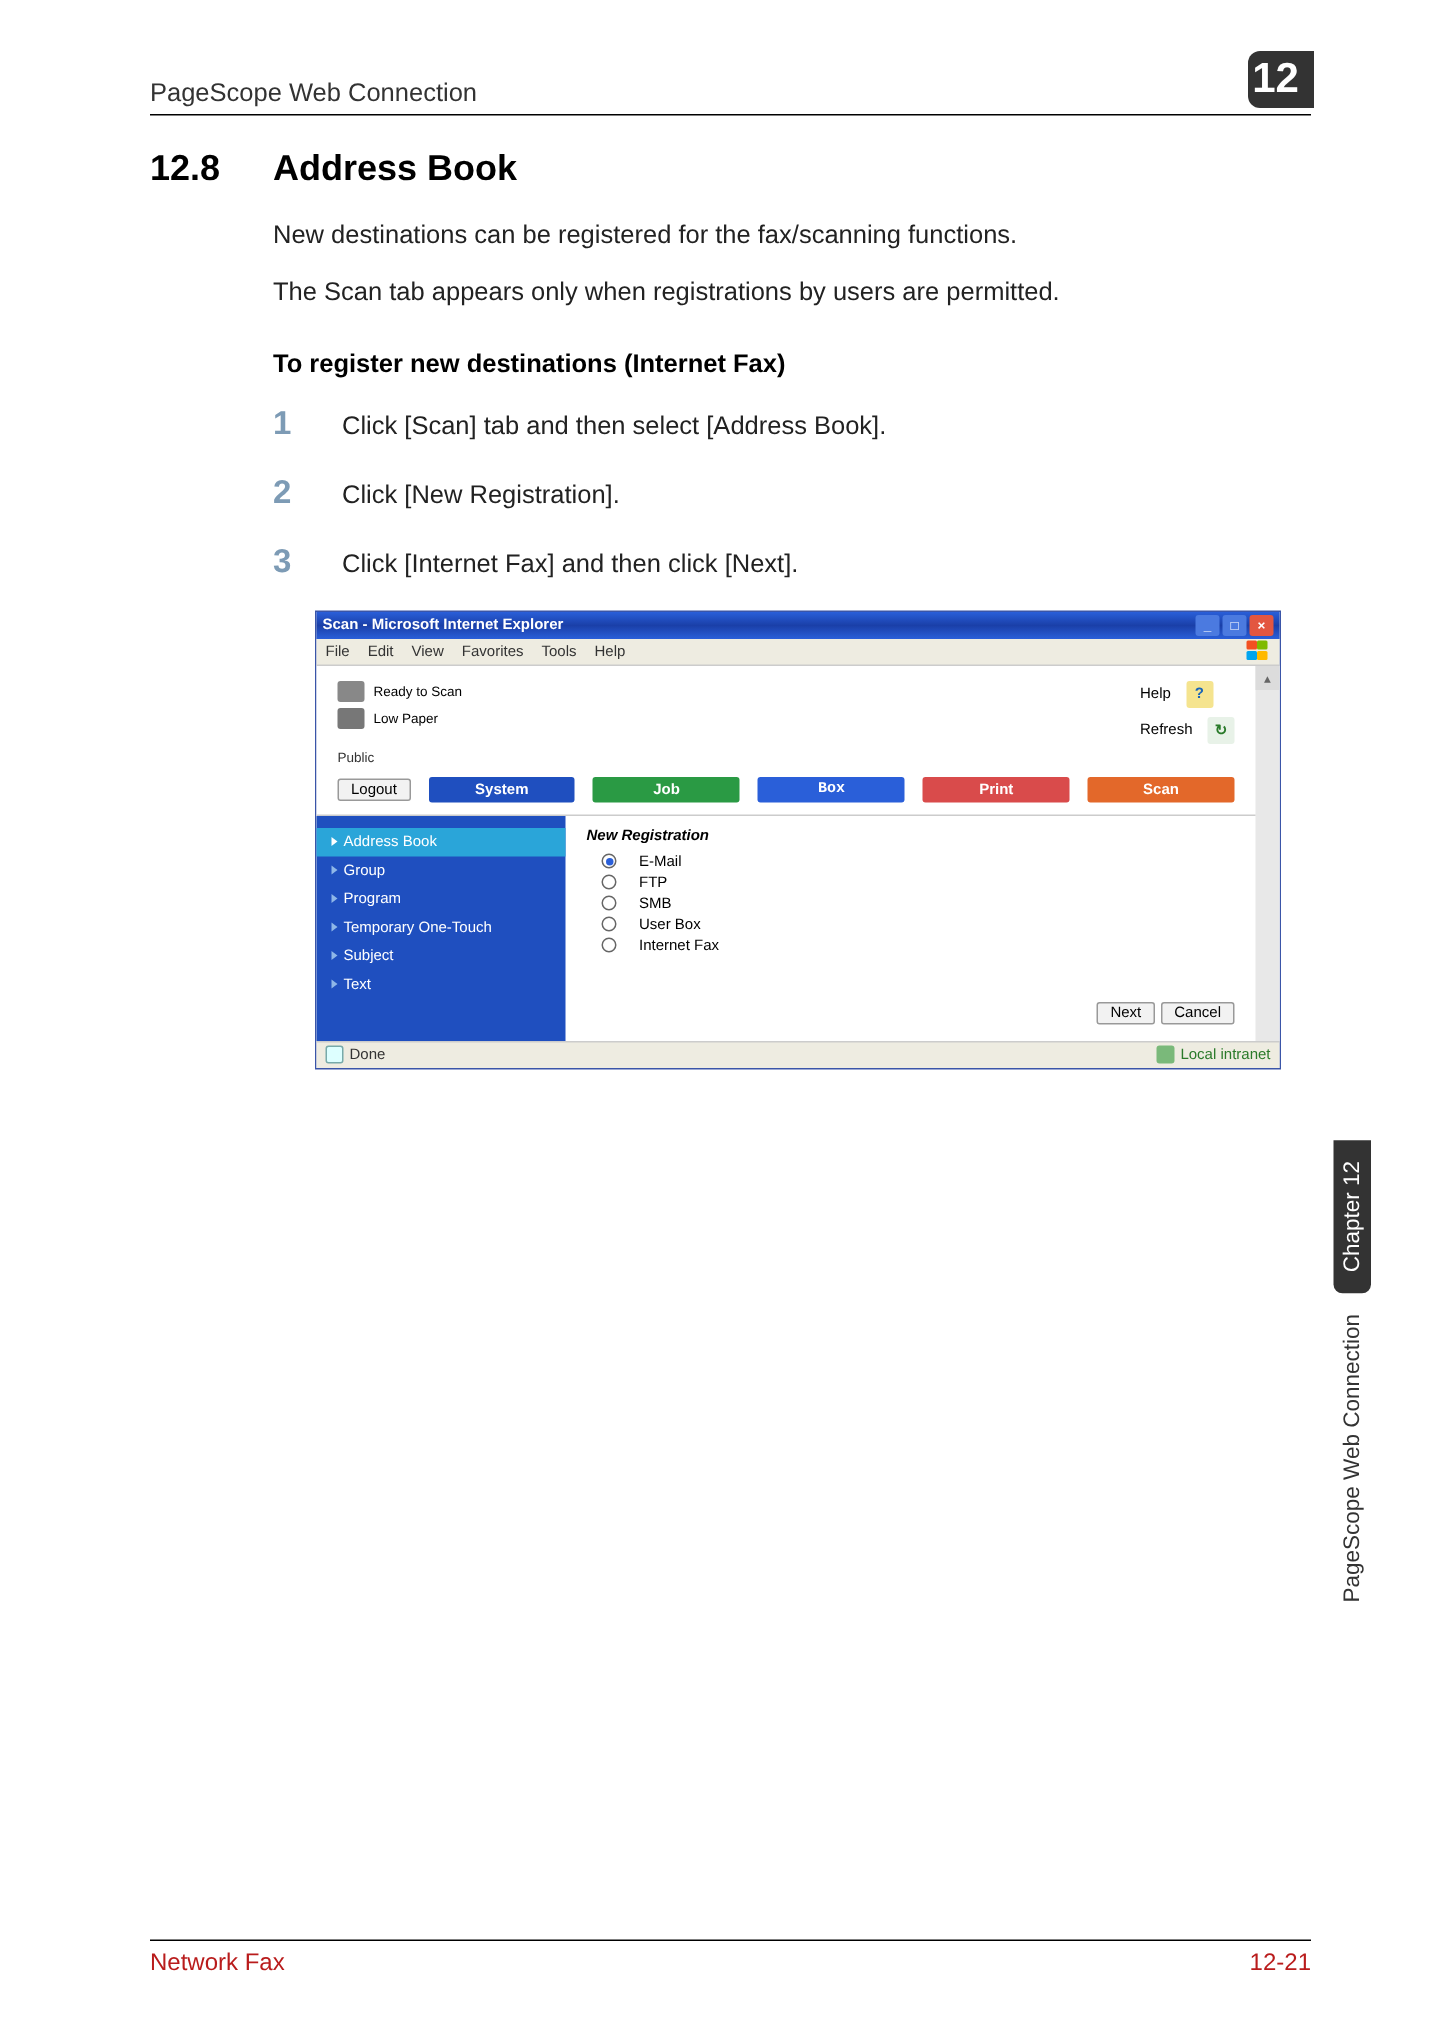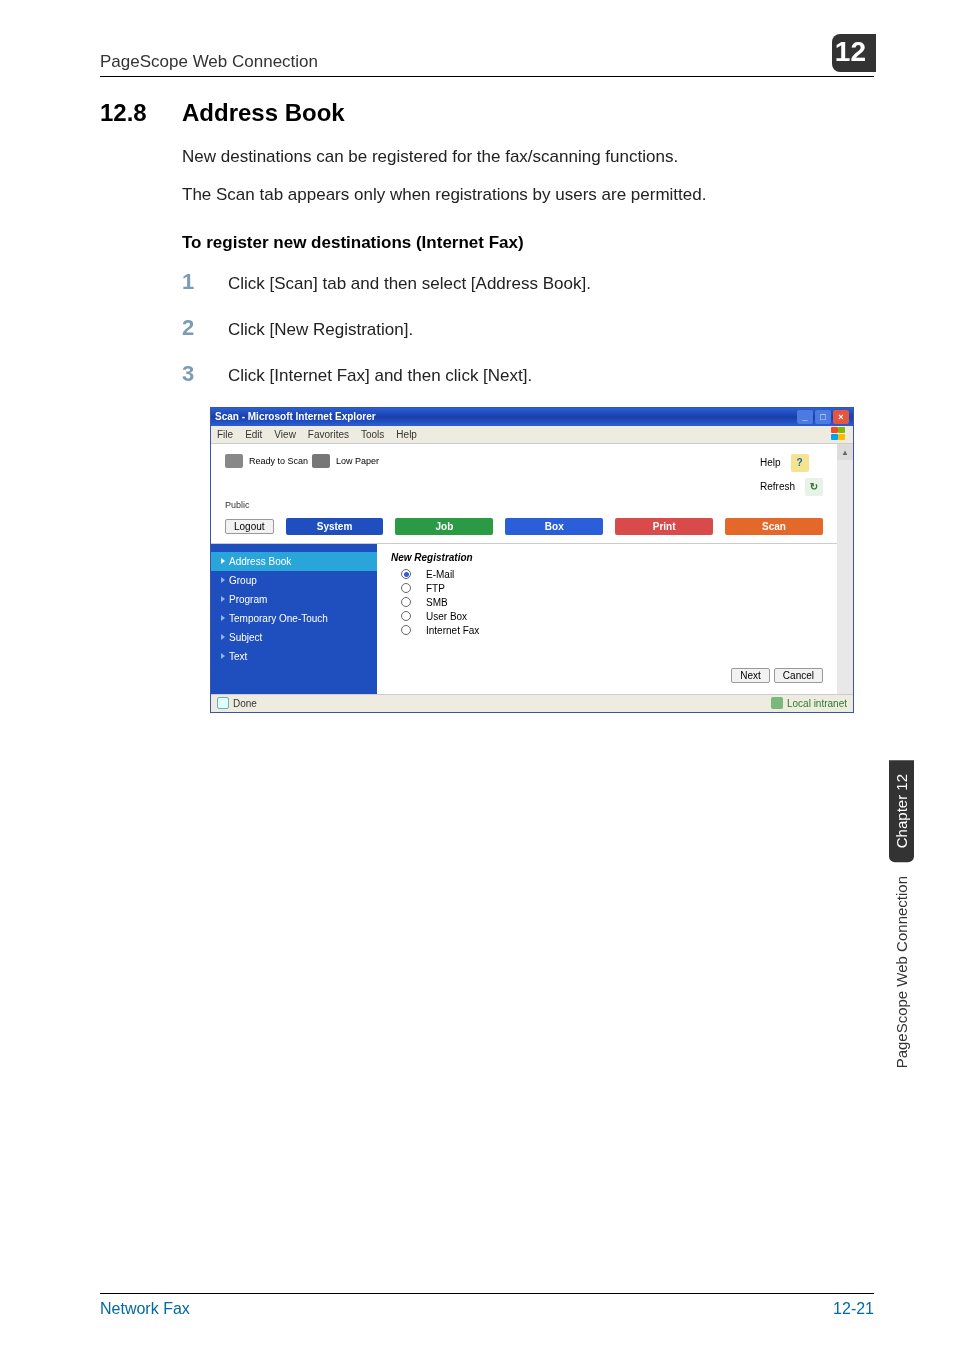--- a/index.html
+++ b/index.html
@@ -99,36 +99,36 @@
     width: 16px; height: 14px;
     display:flex;flex-wrap:wrap;
   }
   .winlogo span{width:7px;height:6px;border-radius:1px;}
   .winlogo .r{background:#f25022;} .winlogo .g{background:#7fba00;}
   .winlogo .b{background:#00a4ef;} .winlogo .y{background:#ffb900;}
 
   .browser-body { background: #fff; position: relative; border-right: 16px solid #e8e8e8; }
   .scroll-up { position:absolute; right:-16px; top:0; width:16px; height:16px; background:#dcdcdc; display:flex;align-items:center;justify-content:center;font-size:9px;color:#666;}
   .status-area { display:flex; justify-content: space-between; align-items:flex-start; padding: 10px 14px 4px 14px;}
-  .status-left { display:flex; gap:4px;}
+  .status-left { display:flex; flex-direction:column; gap:4px;}
   .status-row { display:flex; align-items:center; gap:6px; font-size:9px;}
   .status-icon { width:18px; height:14px; background:#888; border-radius:2px; position:relative; }
   .status-icon.paper { background:#777; }
   .help-area { display:flex; flex-direction:column; gap:6px; font-size:10px; }
   .help-row { display:flex; align-items:center; gap:10px;}
   .icon-tile { width:18px; height:18px; display:flex; align-items:center; justify-content:center; font-weight:bold; border-radius:2px;}
   .help-icon { background:#f5e48f; color:#1a66b8; }
   .refresh-icon { background:#e8f2e8; color:#2a7a2a; }
   .public-row { padding: 0 14px 6px 14px; font-size:9px; color:#333;}
   .tabs-row { display:flex; align-items:center; gap:12px; padding: 2px 14px 8px 14px; border-bottom:1px solid #ccc;}
   .logout-btn { border:1px solid #999; background:#f2f2f2; padding:1px 8px; font-size:10px; border-radius:2px;}
   .tab { flex:1; text-align:center; color:#fff; padding:3px 0; font-size:10px; font-weight:bold; border-radius:2px;}
   .tab.system { background:#1f4fbf;}
   .tab.job { background:#2a9a44;}
-  .tab.box { background:#2a5fd9;}
+  .tab.box { background:#2a5fd9;font-family:Liberation Mono, monospace;}
   .tab.print { background:#d94b4b;}
   .tab.scan { background:#e3682a;}
   .main-split { display:flex; min-height:150px;}
   .sidebar { width: 166px; background:#1f4fbf; padding:8px 0; }
   .sidebar-item { color:#fff; padding:4px 10px; font-size:10px; display:flex; align-items:center; gap:4px;}
   .sidebar-item.active { background:#2aa5d9;}
   .tri { width:0; height:0; border-top:3px solid transparent; border-bottom:3px solid transparent; border-left:4px solid #8fb7e8;}
   .tri.white { border-left-color:#fff;}
   .right-pane { flex:1; padding: 8px 14px 6px 14px; position:relative;}
   .form-title { font-size:10px; font-weight:bold; margin-bottom:6px;font-style:italic;}
@@ -172,21 +172,21 @@
   }
   .page-footer {
     position: absolute;
     bottom: 34px;
     left: 100px; right: 80px;
     border-top: 1px solid #000;
     display: flex;
     justify-content: space-between;
     padding-top: 6px;
     font-size: 16px;
-    color: #0369a1;
+    color: #b91c1c;
   }
 </style>
 </head>
 <body>
 
 <div class="page-header">
   <div class="page-header-title">PageScope Web Connection</div>
   <div class="page-header-num">12</div>
 </div>
 

